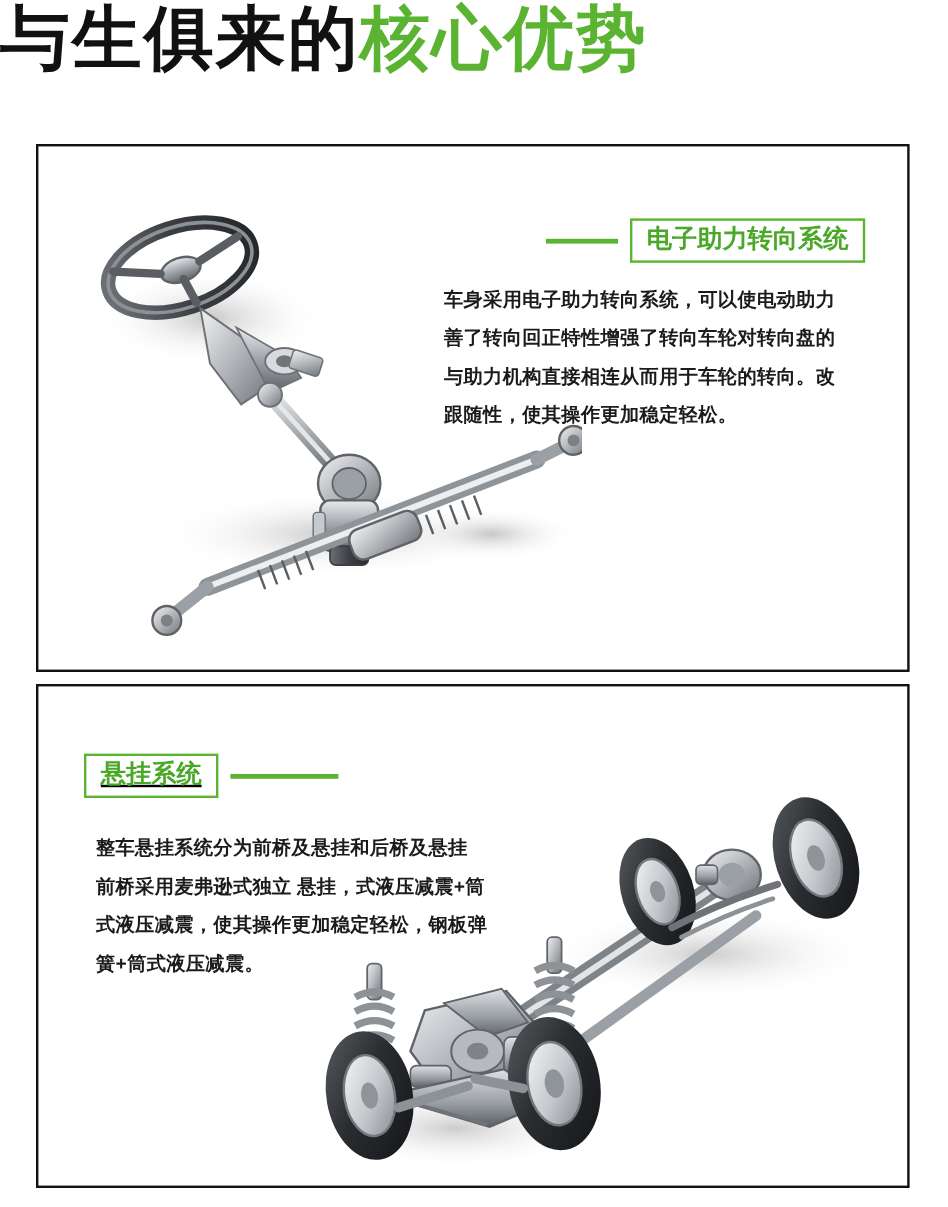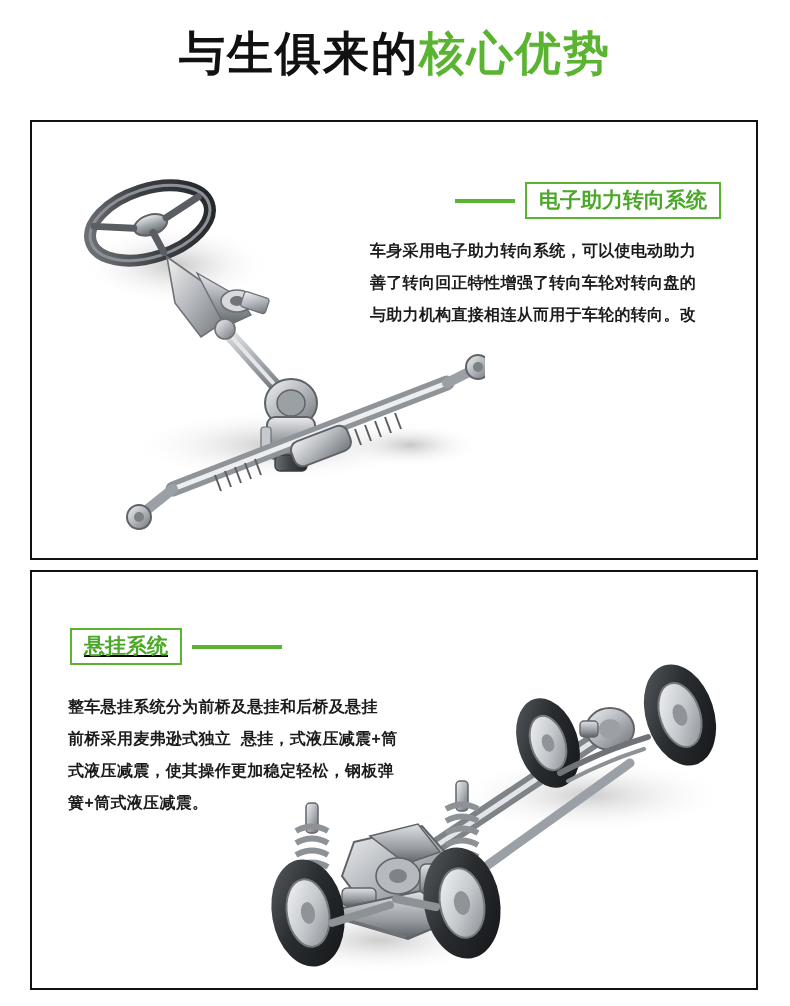--- a/index.html
+++ b/index.html
@@ -10,26 +10,25 @@
     width: 790px;
     height: 1006px;
     background: #ffffff;
     font-family: "Liberation Sans", "DejaVu Sans", sans-serif;
     overflow: hidden;
     position: relative;
   }
 
   
   .page-title {
-    text-align: center;
-    font-size: 46px;
+    font-size: 58px;
     font-weight: bold;
     letter-spacing: 2px;
     line-height: 1;
-    padding-top: 30px;
+    padding-top: 4px;
     white-space: nowrap;
   }
   .title-dark { color: #111111; }
   .title-green { color: #5bb431; }
 
   
   .panel {
     position: absolute;
     left: 30px;
     width: 728px;
@@ -96,23 +95,22 @@
 
   
   #suspension-head {
     top: 628px;
     left: 70px;
     text-decoration: underline;
   }
   #suspension-head .rule { width: 90px; margin-left: 10px; }
   #suspension-copy {
     top: 692px;
-    left: 68px;
+    left: 80px;
     width: 380px;
-    font-family: Liberation Mono, monospace;
   }
 
   
   .illu {
     position: absolute;
   }
   #illu-steering {
     top: 145px;
     left: 55px;
     width: 430px;
@@ -227,20 +225,21 @@
 
 <div class="head-row" id="steering-head">
   <span class="rule"></span>
   <span class="head-label">电子助力转向系统</span>
 </div>
 
 <div class="body-copy" id="steering-copy">
   <p>车身采用电子助力转向系统，可以使电动助力</p>
   <p>善了转向回正特性增强了转向车轮对转向盘的</p>
   <p>与助力机构直接相连从而用于车轮的转向。改</p>
+  <p>跟随性，使其操作更加稳定轻松。</p>
 </div>
 
 <div class="panel" id="panel-suspension"></div>
 
 <div class="head-row" id="suspension-head">
   <span class="head-label">悬挂系统</span>
   <span class="rule"></span>
 </div>
 
 <div class="body-copy" id="suspension-copy">

